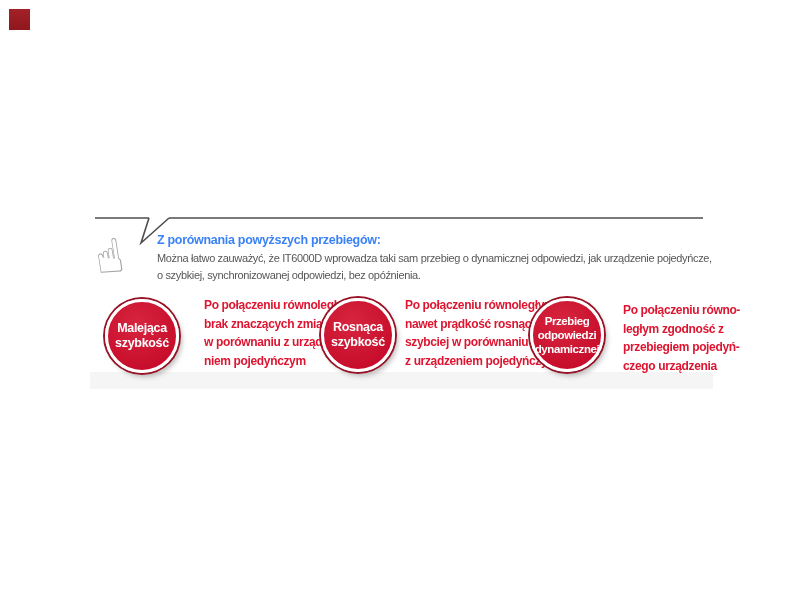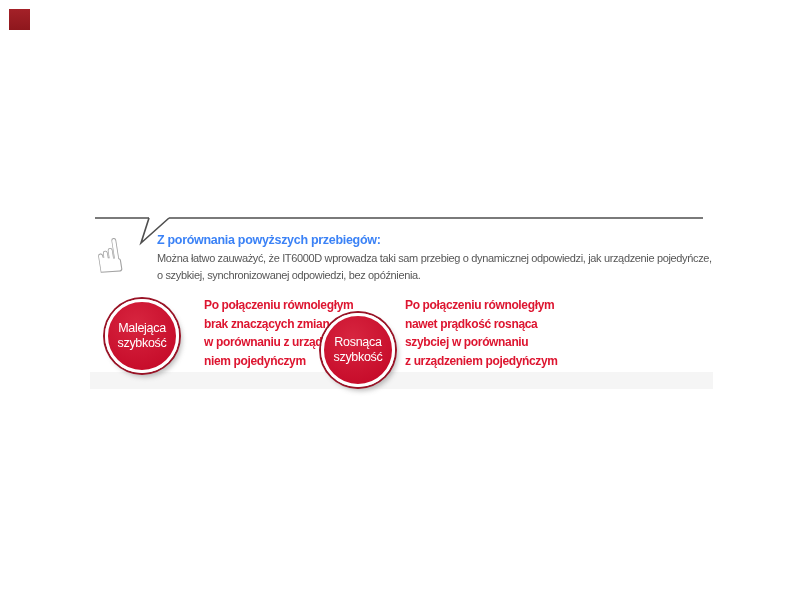--- a/index.html
+++ b/index.html
@@ -25,25 +25,25 @@
     letter-spacing:-0.35px;line-height:17.2px;white-space:pre-line;}
 
   
   .strip{position:absolute;left:90px;top:372px;width:623px;height:17px;background:#f5f5f5;}
 
   
   .badge{position:absolute;width:68px;height:68px;border:3px solid #ffffff;border-radius:50%;
     background:radial-gradient(circle at 42% 32%,#d7253f 0%,#c70d2b 75%);
     box-shadow:0 0 0 2px #991326, 3px 4px 5px rgba(110,110,110,0.45);
     display:flex;align-items:center;justify-content:center;text-align:center;
-    color:#ffffff;font-weight:normal;}
+    color:#ffffff;font-weight:bold;}
   .badge .lbl{white-space:pre-line;font-size:12.5px;line-height:15.5px;letter-spacing:-0.3px;}
   .badge.small .lbl{font-size:11.5px;line-height:14px;letter-spacing:-0.4px;}
   .b1{left:105px;top:299px;}
-  .b2{left:321px;top:313px;}
+  .b2{left:321px;top:298px;}
   .b3{left:530px;top:298px;}
 
   
   .desc{position:absolute;font-size:12px;font-weight:bold;color:#dd1530;
     letter-spacing:-0.35px;line-height:18.5px;white-space:pre-line;margin-left:15px;}
   .d1{left:189px;top:296px;}
   .d2{left:390px;top:296px;}
   .d3{left:608px;top:301px;}
 </style>
 </head>
@@ -78,14 +78,23 @@
 
   <div class="badge b2">
     <span class="lbl">Rosnąca
 szybkość</span>
   </div>
   <div class="desc d2">Po połączeniu równoległym
 nawet prądkość rosnąca
 szybciej w porównaniu
 z urządzeniem pojedyńczym</div>
 
+  <div class="badge b3 small">
+    <span class="lbl">Przebieg
+odpowiedzi
+dynamicznej</span>
+  </div>
+  <div class="desc d3">Po połączeniu równo-
+ległym zgodność z
+przebiegiem pojedyń-
+czego urządzenia</div>
 
 </div>
 
 </body></html>

